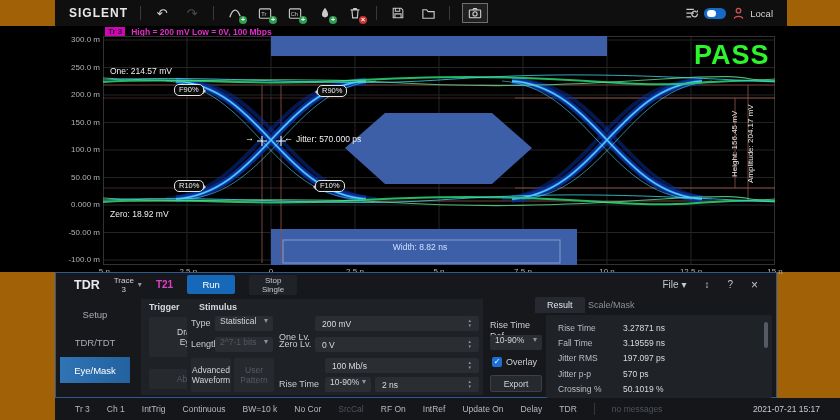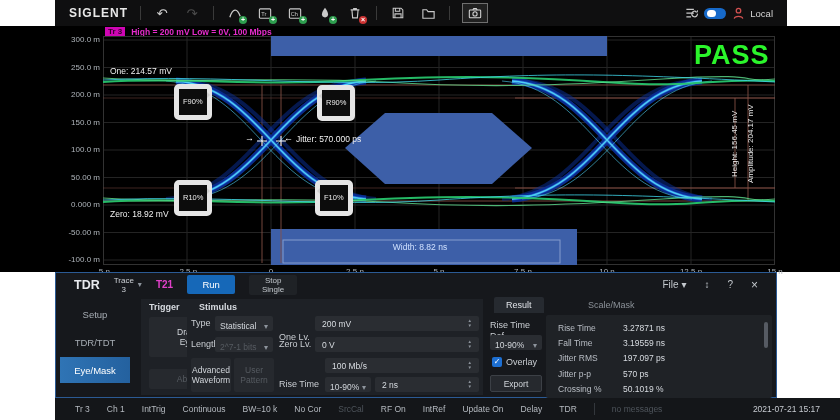--- a/index.html
+++ b/index.html
@@ -1,19 +1,19 @@
 <!DOCTYPE html>
 <html><head>
 <meta charset="utf-8">
 <style>
   * { margin:0; padding:0; box-sizing:border-box; }
   html,body { width:840px; height:420px; background:#000; overflow:hidden;
     font-family:"Liberation Sans","DejaVu Sans",sans-serif; }
   .abs { position:absolute; }
-  #app { position:relative; width:840px; height:420px; background:#ffffff; }
+  #app { position:relative; width:840px; height:420px; background:#a16207; }
 
   
   #toolbar { position:absolute; left:55px; top:0; width:732px; height:26px;
     background:#0f0f10; display:flex; align-items:center; padding:0 14px; gap:12px; }
   #brand { color:#e8e8e8; font-weight:bold; font-size:12px; letter-spacing:1px; }
   .tsep { width:1px; height:14px; background:#3a3a3a; }
   .ticon { position:relative; width:18px; height:18px; display:flex; align-items:center;
     justify-content:center; color:#cfcfcf; font-size:13px; }
   .ticon svg { display:block; }
   .ticon.dim { color:#4c4c4c; }
@@ -33,21 +33,21 @@
     font-size:8px; line-height:10px; }
   .xtick { position:absolute; top:241px; transform:translateX(-50%); color:#aeb4ba; font-size:8px; }
   #infoline { position:absolute; left:105px; top:1px; display:flex; gap:6px; align-items:center; }
   #infobadge { background:#cf06b4; color:#35002c; font-size:8px; font-weight:bold; padding:0 3px; line-height:10px; }
   #infotext { color:#e52ccb; font-size:8.5px; font-weight:bold; }
   #pass { position:absolute; left:694px; top:14px; color:#2bf52b; font-size:27px; font-weight:bold; letter-spacing:1px; }
   .anno { position:absolute; color:#f0f0f0; font-size:8.5px; }
   .vanno { position:absolute; writing-mode:vertical-rl; transform:rotate(180deg); color:#e8e8e8;
     font-size:8px; text-align:center; }
   .tag { position:absolute; font-size:7.5px; color:#ececec; background:#0c0c0c;
-    border:5px solid #e5e5e5; border-radius:5px; padding:8px 4px; line-height:10px; }
+    border:1px solid #e5e5e5; border-radius:5px; padding:0 4px; line-height:10px; }
   .tag.pr::after { content:''; position:absolute; right:-6px; top:2.5px; border:3px solid transparent; border-left-color:#cfcfcf; }
   .tag.pl::before { content:''; position:absolute; left:-6px; top:2.5px; border:3px solid transparent; border-right-color:#cfcfcf; }
   .jarrow { position:absolute; color:#fff; font-size:9px; }
   #widthlabel { position:absolute; left:300px; top:216px; width:240px; text-align:center;
     color:#cfe0ff; font-size:8.5px; }
 
   
   #panel { position:absolute; left:55px; top:272px; width:722px; height:126px;
     background:#16181c; border:1px solid #2b5a94; color:#c9cdd2; }
   #phead { position:absolute; left:0; top:0; width:100%; height:23px; display:flex;
@@ -67,30 +67,30 @@
   .sidetab { position:absolute; left:4px; width:70px; height:26px; display:flex; align-items:center;
     justify-content:center; font-size:9.5px; color:#a7adb4; }
   .sidetab.sel { background:linear-gradient(90deg,#2f74b5,#24619f); color:#fff; }
   
   .card { position:absolute; background:#1e2126; }
   .glabel { position:absolute; font-size:9px; font-weight:bold; color:#d7dbe0; }
   .btn { position:absolute; background:#26292e; color:#d2d6db; font-size:8.5px; line-height:10px;
     border:none; border-radius:2px; white-space:pre-line; text-align:center; }
   .btn.dim { color:#565b61; }
   .flabel { position:absolute; font-size:9px; color:#c9cdd2; line-height:11px; }
-  .drop { position:absolute; background:#2a2d32; border-radius:2px; display:flex; align-items:flex-end;
+  .drop { position:absolute; background:#2a2d32; border-radius:2px; display:flex; align-items:flex-start;
     justify-content:space-between; padding:0 5px; font-size:8.5px; color:#d2d6db; height:15px; }
   .drop.dim { color:#565b61; }
   .stepper { position:absolute; background:#2a2d32; border-radius:2px; display:flex; align-items:center;
     padding:0 7px; font-size:8.5px; color:#d8dce1; height:15px; }
   .stepper .updn { margin-left:auto; display:flex; flex-direction:column; gap:1px; color:#8d949c; font-size:4.5px; line-height:4px; }
   
   .rtab { position:absolute; top:2px; height:16px; display:flex; align-items:center; padding:0 12px;
     font-size:9px; color:#8b9198; }
-  .rtab.sel { background:#262a30; color:#e0e3e8; border-radius:2px 2px 0 0; }
+  .rtab.sel { background:#262a30; color:#e0e3e8; border-radius:2px 2px 0 0;margin-left:41px; }
   #resultlist { position:absolute; left:60px; top:20px; width:226px; height:83px; background:#1f2226;
     border-radius:2px; padding:5px 0 0 12px; }
   .rrow { display:flex; height:15.4px; align-items:center; }
   .rrow .rl { width:65px; font-size:8.5px; color:#b9bec5; }
   .rrow .rv { font-size:8.5px; color:#d7dbe0; }
   #rscroll { position:absolute; right:4px; top:7px; width:4px; height:26px; background:#565b63; border-radius:2px; }
   .cbx { position:absolute; width:10px; height:10px; background:#1d6fd2; border-radius:2px; color:#fff;
     font-size:8px; line-height:10px; text-align:center; }
 
   

